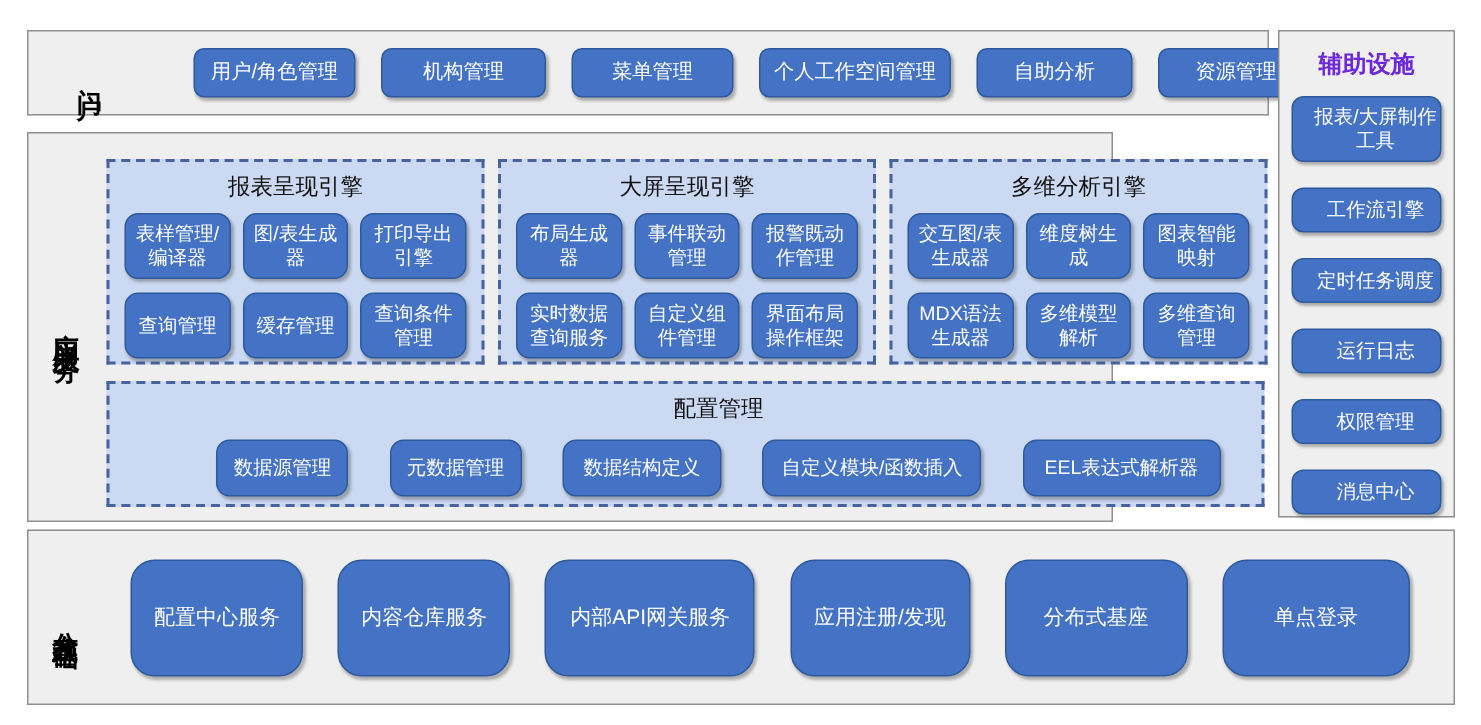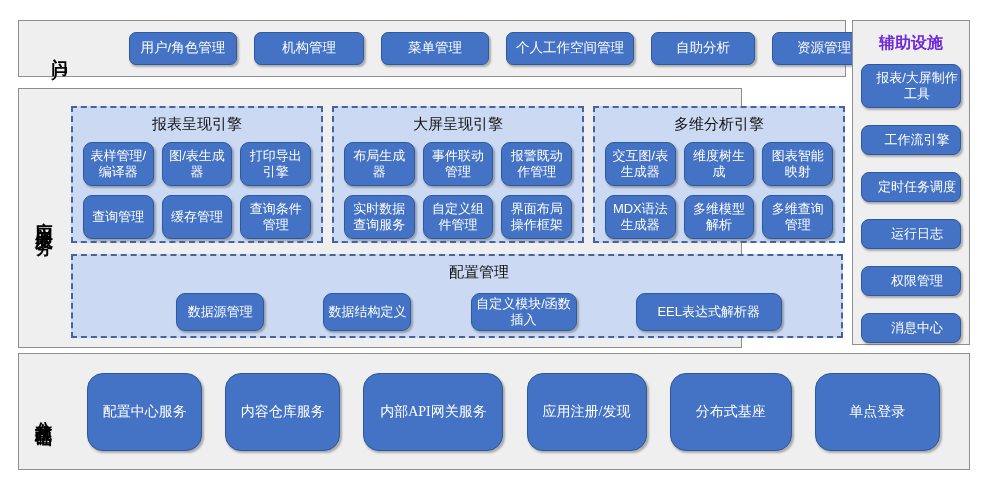--- a/index.html
+++ b/index.html
@@ -50,21 +50,21 @@
   
   .aux{left:852px;top:20px;width:118px;height:325px;display:flex;flex-direction:column;align-items:center;}
   .aux-title{font-weight:700;font-size:16px;color:#6d28d9;margin:12px 0 10px;}
   .aux .btn{width:100px;font-size:13px;border-radius:8px;margin-bottom:17px;flex:none;padding-left:12px;}
   .aux .btn.tall{height:44px;}
   .aux .btn.short{height:30px;}
 
   
   .dist{left:18px;top:353px;width:952px;height:117px;display:flex;align-items:center;padding-left:16px;}
   .dist .vlabel{font-size:17px;letter-spacing:2px;}
-  .dist-row{display:flex;align-items:flex-end;justify-content:space-evenly;flex:1;margin:0 6px 0 12px;font-family:Liberation Serif, serif;}
+  .dist-row{display:flex;align-items:flex-end;justify-content:space-evenly;flex:1;margin:0 6px 0 12px;}
   .dist-row .btn{height:78px;border-radius:16px;font-size:14px;}
   .dist-row .btn:nth-child(1){width:115px}
   .dist-row .btn:nth-child(2){width:115px}
   .dist-row .btn:nth-child(3){width:140px}
   .dist-row .btn:nth-child(4){width:120px}
   .dist-row .btn:nth-child(5){width:122px}
   .dist-row .btn:nth-child(6){width:125px}
 </style>
 </head>
 <body>
@@ -121,20 +121,21 @@
           <div class="btn">多维模型解析</div>
           <div class="btn">多维查询管理</div>
         </div>
       </div>
     </div>
 
     <div class="panel config">
       <div class="panel-title">配置管理</div>
       <div class="config-row">
         <div class="btn">数据源管理</div>
+        <div class="btn">元数据管理</div>
         <div class="btn">数据结构定义</div>
         <div class="btn">自定义模块/函数插入</div>
         <div class="btn">EEL表达式解析器</div>
       </div>
     </div>
   </section>
 
   <aside class="sec aux">
     <div class="aux-title">辅助设施</div>
     <div class="btn tall">报表/大屏制作工具</div>

